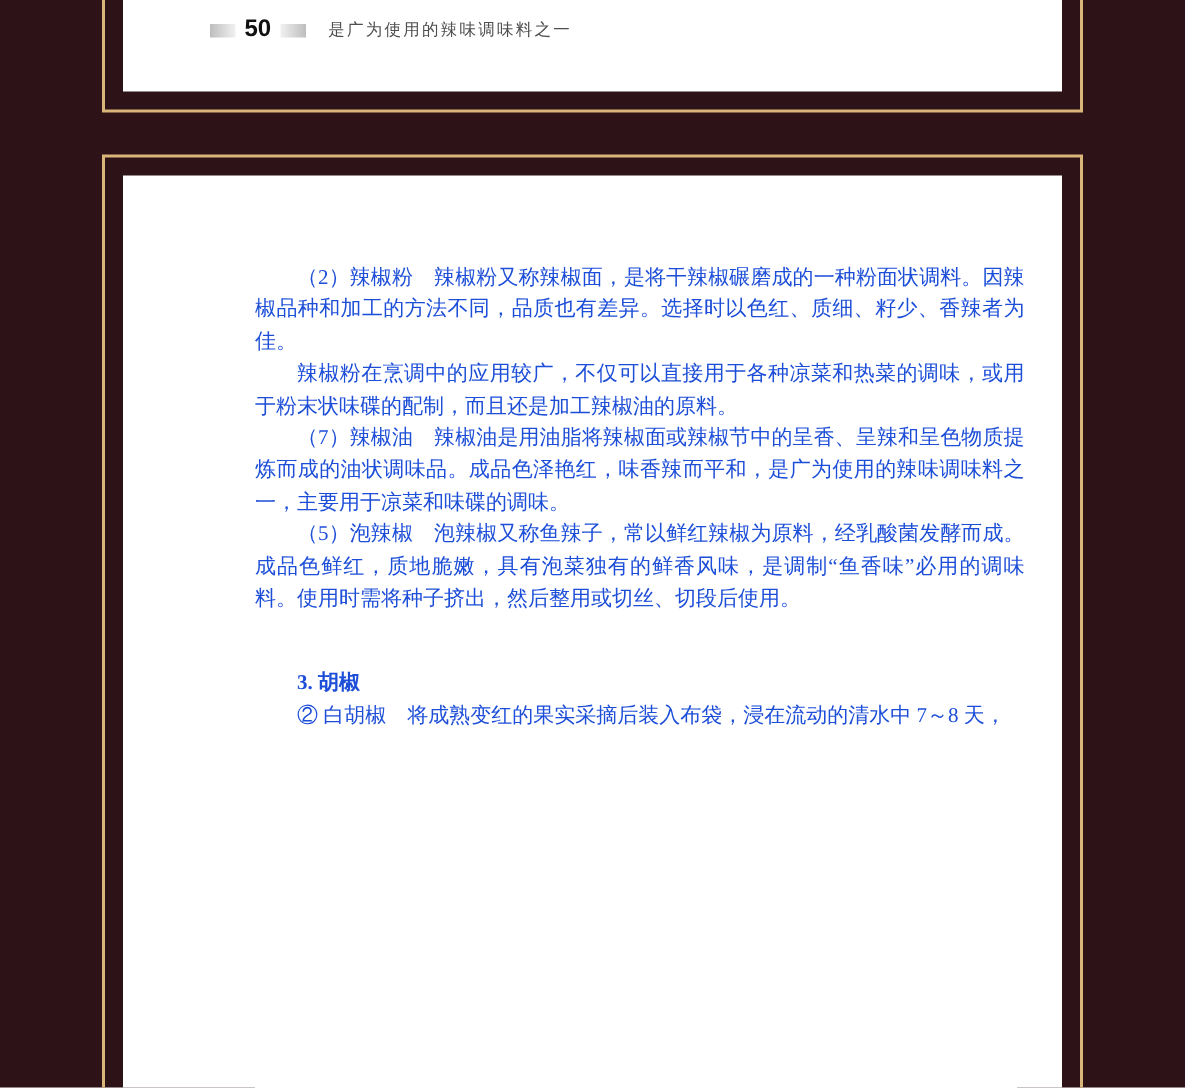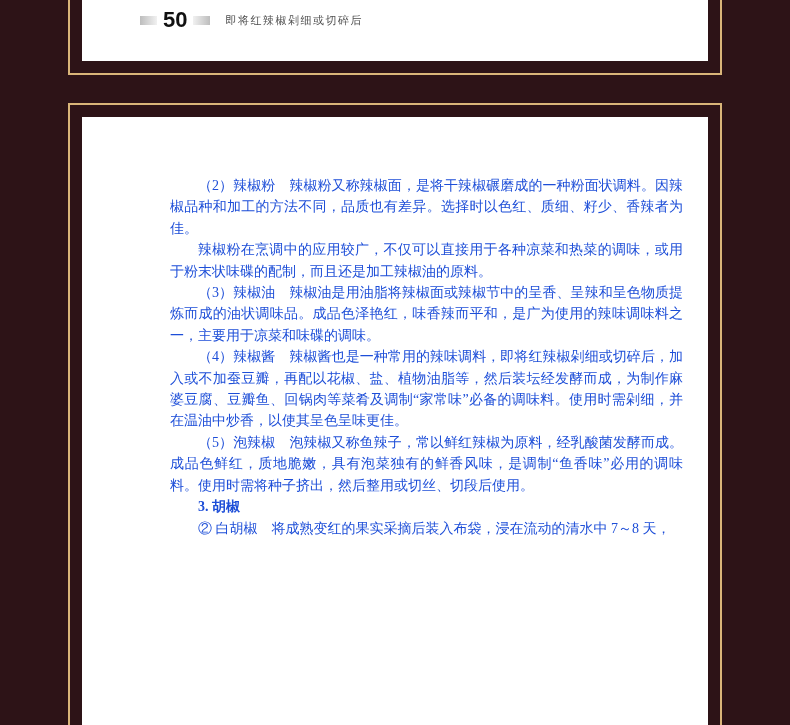--- a/index.html
+++ b/index.html
@@ -34,21 +34,21 @@
     align-items:center;
     height:18px;
   }
   .numbar{
     width:17px;height:9px;
   }
   .numbar-left{background:linear-gradient(to right,#bdbdbd,#f1f1f1);}
   .numbar-right{background:linear-gradient(to left,#bdbdbd,#f1f1f1);}
   .page-num{
     font-family:"Liberation Sans","DejaVu Sans",sans-serif;
-    font-size:22px;font-weight:bold;color:#111;
+    font-size:16px;font-weight:bold;color:#111;
     margin:0 6px;
     line-height:18px;
   }
   .running-title{
     margin-left:15px;
     font-size:11px;
     color:#4f4f4f;
     letter-spacing:1.5px;
     line-height:14px;
   }
@@ -62,45 +62,45 @@
     line-height:21.4px;
     color:#1d4ed8;
     text-align:justify;
     text-justify:inter-ideograph;
     text-indent:2em;
     word-break:break-all;
   }
   .body-text p.heading{
     font-weight:bold;
     text-align:left;
+    margin-top:35px;
   }
 </style>
 </head>
 <body>
 
 <div class="stage">
 
   <div class="frame frame-top">
     <div class="page">
       <div class="header-row">
         <span class="numbar numbar-left"></span>
         <span class="page-num">50</span>
         <span class="numbar numbar-right"></span>
-        <span class="running-title">即将红辣椒剁细或切碎后</span>
+        <span class="running-title">是广为使用的辣味调味料之一</span>
       </div>
     </div>
   </div>
 
   <div class="frame frame-main">
     <div class="page">
       <div class="body-text">
           <p>（2）辣椒粉　辣椒粉又称辣椒面，是将干辣椒碾磨成的一种粉面状调料。因辣椒品种和加工的方法不同，品质也有差异。选择时以色红、质细、籽少、香辣者为佳。</p>
           <p>辣椒粉在烹调中的应用较广，不仅可以直接用于各种凉菜和热菜的调味，或用于粉末状味碟的配制，而且还是加工辣椒油的原料。</p>
-          <p>（3）辣椒油　辣椒油是用油脂将辣椒面或辣椒节中的呈香、呈辣和呈色物质提炼而成的油状调味品。成品色泽艳红，味香辣而平和，是广为使用的辣味调味料之一，主要用于凉菜和味碟的调味。</p>
-          <p>（4）辣椒酱　辣椒酱也是一种常用的辣味调料，即将红辣椒剁细或切碎后，加入或不加蚕豆瓣，再配以花椒、盐、植物油脂等，然后装坛经发酵而成，为制作麻婆豆腐、豆瓣鱼、回锅肉等菜肴及调制“家常味”必备的调味料。使用时需剁细，并在温油中炒香，以使其呈色呈味更佳。</p>
+          <p>（7）辣椒油　辣椒油是用油脂将辣椒面或辣椒节中的呈香、呈辣和呈色物质提炼而成的油状调味品。成品色泽艳红，味香辣而平和，是广为使用的辣味调味料之一，主要用于凉菜和味碟的调味。</p>
           <p>（5）泡辣椒　泡辣椒又称鱼辣子，常以鲜红辣椒为原料，经乳酸菌发酵而成。成品色鲜红，质地脆嫩，具有泡菜独有的鲜香风味，是调制“鱼香味”必用的调味料。使用时需将种子挤出，然后整用或切丝、切段后使用。</p>
           <p class="heading">3. 胡椒</p>
           <p>② 白胡椒　将成熟变红的果实采摘后装入布袋，浸在流动的清水中 7～8 天，</p>
         </div>
     </div>
   </div>
 
 </div>
 
 </body></html>

